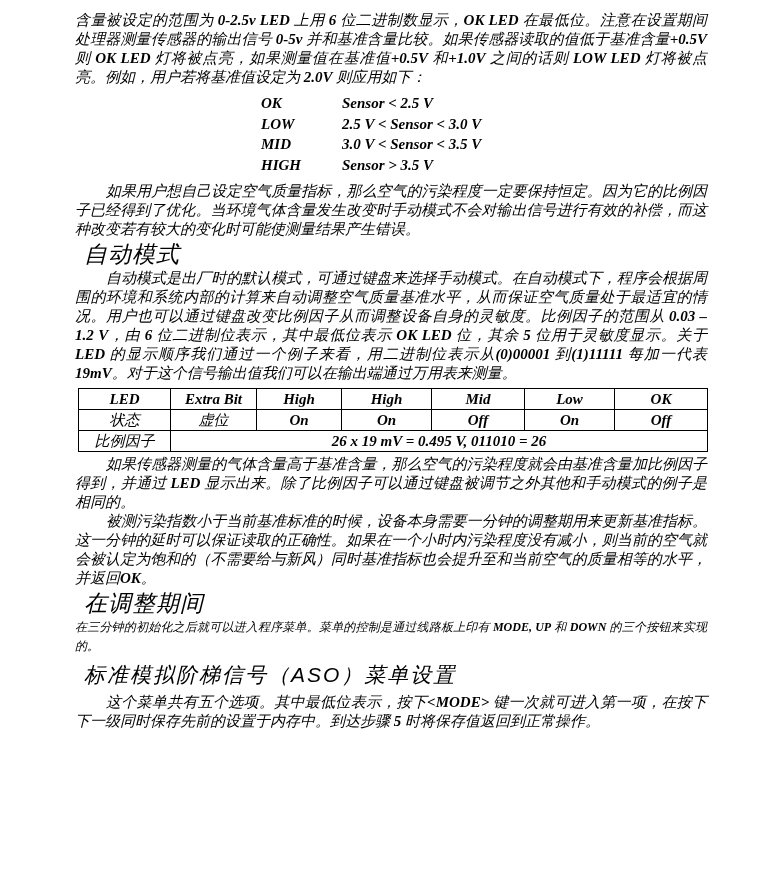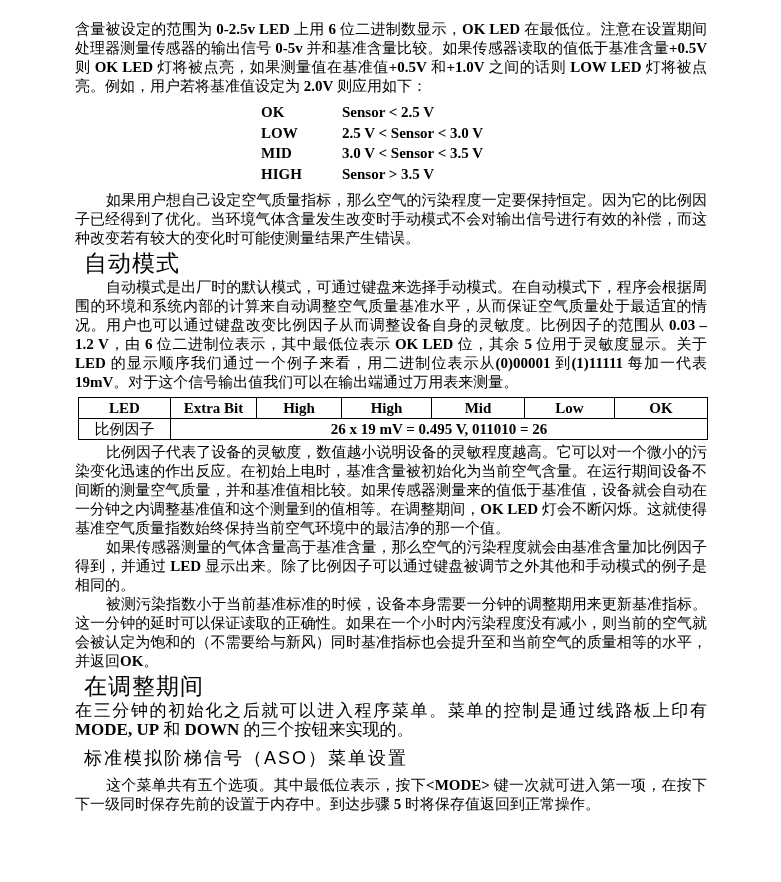--- a/index.html
+++ b/index.html
@@ -2,47 +2,47 @@
 <html lang="zh"><head>
 <meta charset="utf-8">
 <style>
   html,body{margin:0;padding:0;}
   body{
     width:781px;height:882px;overflow:hidden;
     background:#ffffff;color:#000000;
     font-family:"Liberation Serif","DejaVu Serif",serif;
     font-size:15px;
   }
-  .page{padding:20px 74px 0 75px;box-sizing:border-box;}
+  .page{padding:11px 74px 0 75px;box-sizing:border-box;font-style:italic;}
   p.para{margin:0;text-align:justify;line-height:19px;}
   p.ti{text-indent:31px;}
   .gap-top{margin-top:3px;}
   
   .vlist{margin:6px 0 7px 186px;}
   .vrow{display:flex;font-weight:bold;line-height:20.5px;}
   .vlab{width:81px;flex:none;}
   
   .h-mid{
     font-family:"Liberation Sans","DejaVu Sans",sans-serif;
     font-size:23px;font-weight:500;letter-spacing:1px;
     margin:4px 0 3px 9px;line-height:23px;
   }
   .h-big{
     font-family:"Liberation Sans","DejaVu Sans",sans-serif;
-    font-size:18px;font-weight:500;letter-spacing:2px;
+    font-size:21px;font-weight:500;letter-spacing:2px;
     margin:6px 0 5px 9px;line-height:26px;
   }
   
   table.led{border-collapse:collapse;margin:5px 0 3px 3px;width:629px;table-layout:fixed;}
   table.led td{
     border:1.5px solid #000;text-align:center;vertical-align:middle;
     height:20px;line-height:20px;font-size:15px;padding:0;overflow:hidden;
   }
   .bold{font-weight:bold;}
-  .small{font-size:17px;line-height:20px;}
+  .small{font-size:12px;line-height:20px;}
   .runs span.b{font-weight:bold;}
 </style>
 </head>
 <body>
 
 <div class="page">
 
   <p class="para runs"><span>含量被设定的范围为 </span><span class="b">0-2.5v LED</span><span> 上用 </span><span class="b">6</span><span> 位二进制数显示，</span><span class="b">OK LED</span><span> 在最低位。注意在设置期间处理器测量传感器的输出信号 </span><span class="b">0-5v</span><span> 并和基准含量比较。如果传感器读取的值低于基准含量</span><span class="b">+0.5V</span><span> 则 </span><span class="b">OK LED</span><span> 灯将被点亮，如果测量值在基准值</span><span class="b">+0.5V</span><span> 和</span><span class="b">+1.0V</span><span> 之间的话则 </span><span class="b">LOW LED</span><span> 灯将被点亮。例如，用户若将基准值设定为 </span><span class="b">2.0V</span><span> 则应用如下：</span></p>
 
   <div class="vlist">
@@ -84,27 +84,35 @@
         <tr>
       <td class="bold">LED</td>
       <td class="bold">Extra Bit</td>
       <td class="bold">High</td>
       <td class="bold">High</td>
       <td class="bold">Mid</td>
       <td class="bold">Low</td>
       <td class="bold">OK</td>
     </tr>
     <tr>
+      <td>状态</td>
+      <td>虚位</td>
+      <td class="bold">On</td>
+      <td class="bold">On</td>
+      <td class="bold">Off</td>
+      <td class="bold">On</td>
+      <td class="bold">Off</td>
+    </tr>
+    <tr>
       <td>比例因子</td>
       <td class="bold" colspan="6">26 x 19 mV = 0.495 V, 011010 = 26</td>
     </tr>
   </tbody>
     </table>
 
-  <p class="para ti runs"><span>比例因子代表了设备的灵敏度，数值越小说明设备的灵敏程度越高。它可以对一个微小的污染变化迅速的作出反应。在初始上电时，基准含量被初始化为当前空气含量。在运行期间设备不间断的测量空气质量，并和基准值相比较。如果传感器测量来的值低于基准值，设备就会自动在一分钟之内调整基准值和这个测量到的值相等。在调整期间，</span><span class="b">OK LED</span><span> 灯会不断闪烁。这就使得基准空气质量指数始终保持当前空气环境中的最洁净的那一个值。</span></p>
 
   <p class="para ti runs"><span>如果传感器测量的气体含量高于基准含量，那么空气的污染程度就会由基准含量加比例因子得到，并通过 </span><span class="b">LED</span><span> 显示出来。除了比例因子可以通过键盘被调节之外其他和手动模式的例子是相同的。</span></p>
 
   <p class="para ti runs"><span>被测污染指数小于当前基准标准的时候，设备本身需要一分钟的调整期用来更新基准指标。这一分钟的延时可以保证读取的正确性。如果在一个小时内污染程度没有减小，则当前的空气就会被认定为饱和的（不需要给与新风）同时基准指标也会提升至和当前空气的质量相等的水平，并返回</span><span class="b">OK</span><span>。</span></p>
 
 
   <div class="h-mid">在调整期间</div>
 
   <p class="para small runs"><span>在三分钟的初始化之后就可以进入程序菜单。菜单的控制是通过线路板上印有 </span><span class="b">MODE, UP</span><span> 和 </span><span class="b">DOWN</span><span> 的三个按钮来实现的。</span></p>
 

